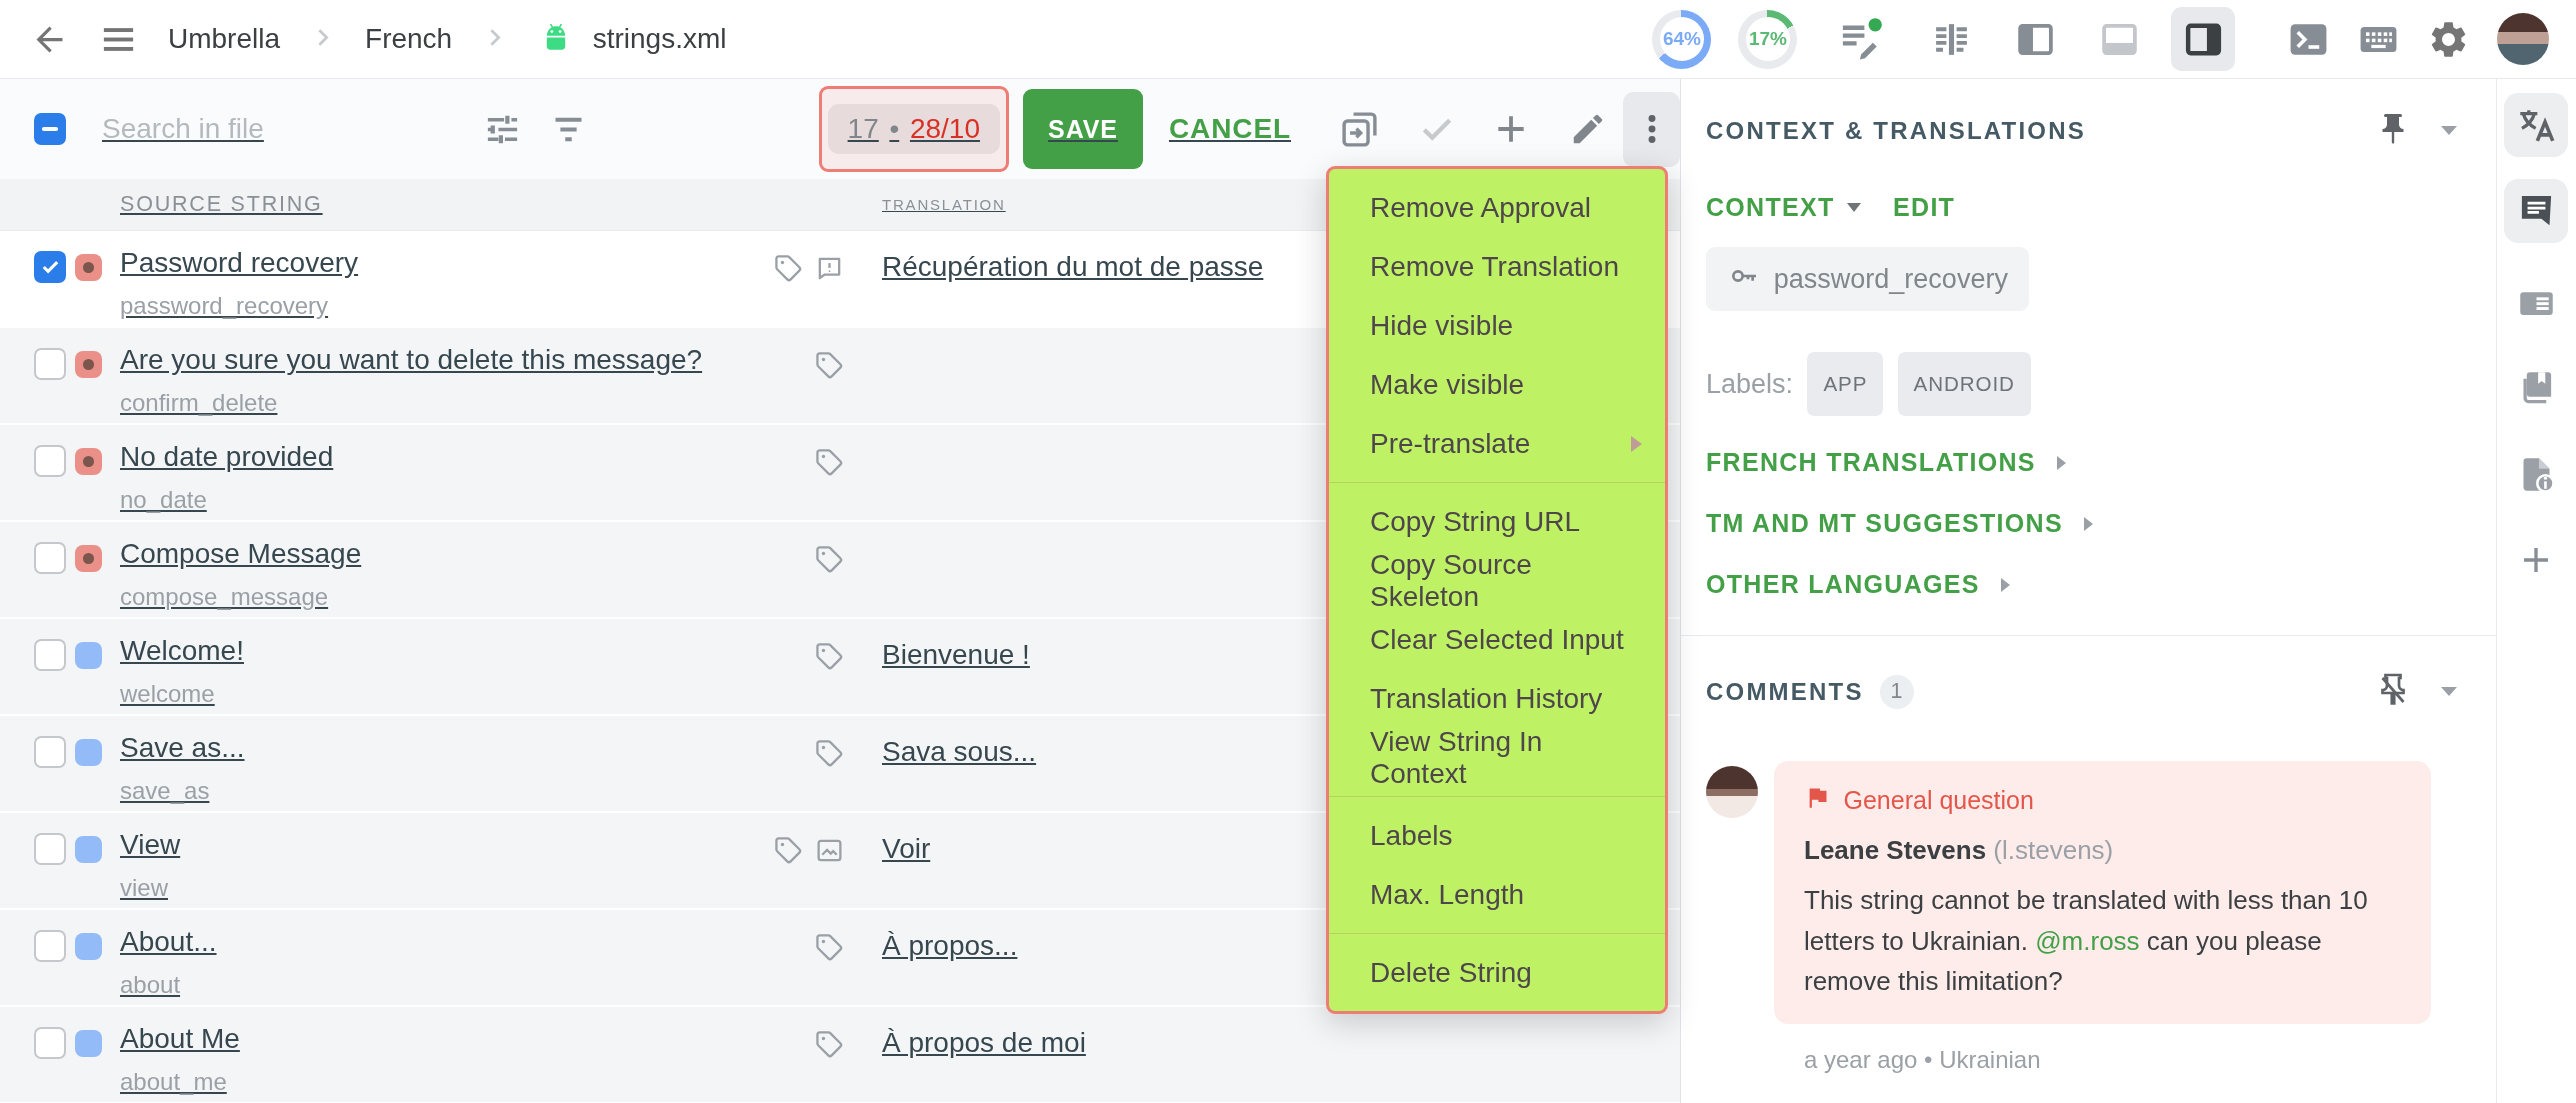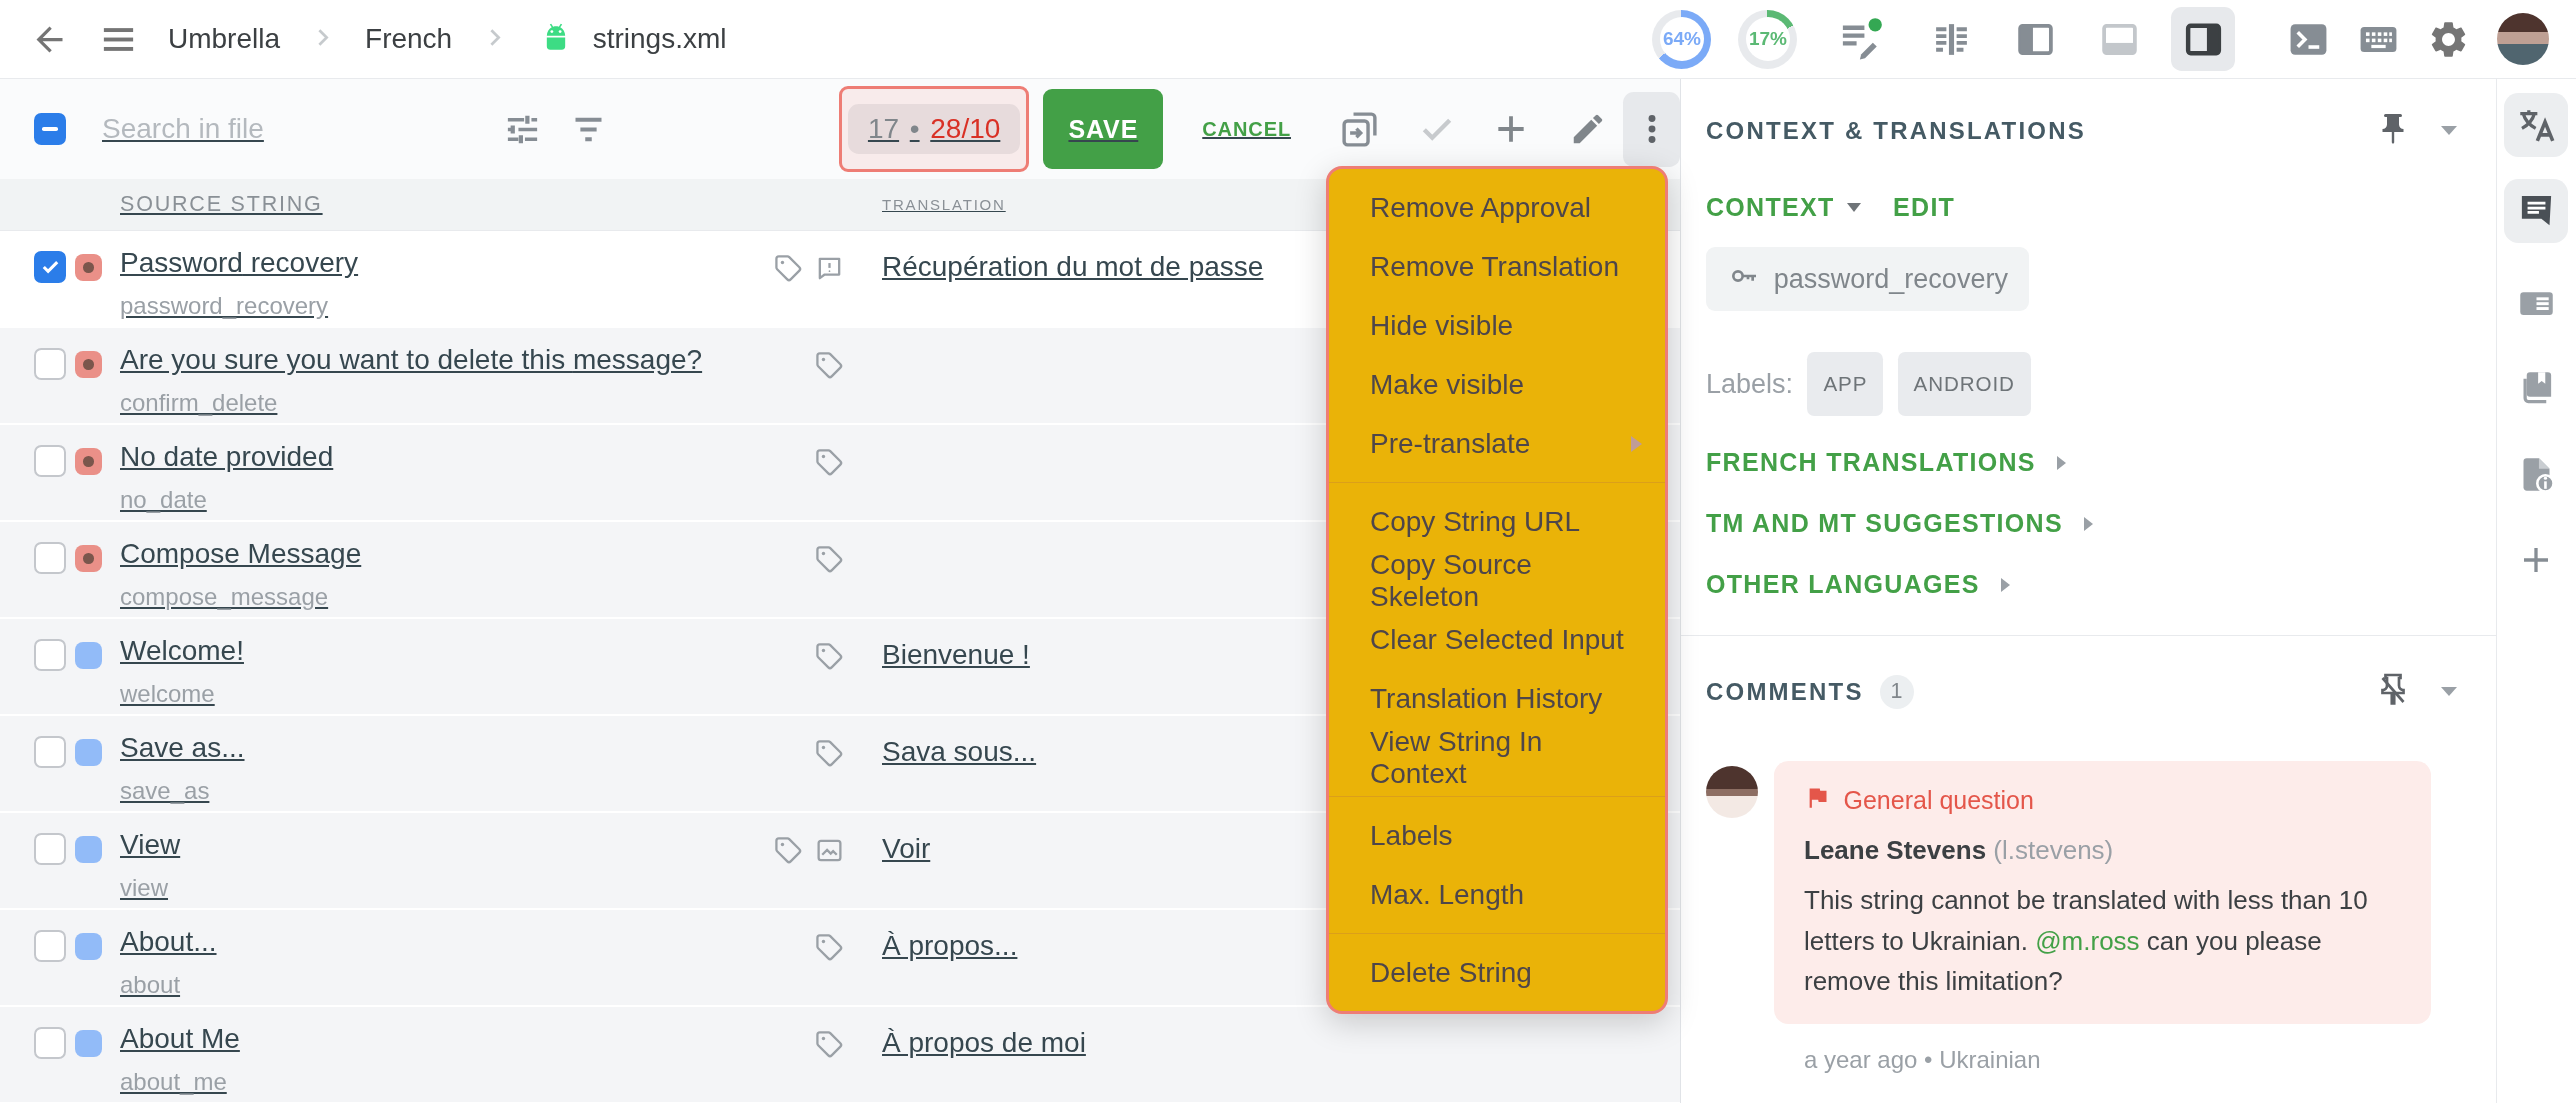--- a/index.html
+++ b/index.html
@@ -41,22 +41,22 @@
   .t-icon{flex:none; display:flex; align-items:center; justify-content:center;}
   .counter-annotation{margin-left:231px; width:190px; height:86px; flex:none;
     border:3.6px solid var(--annotation); border-radius:9px; background:rgba(240,128,122,.13);
     display:flex; align-items:center; justify-content:center;}
   .counter-pill{display:flex; align-items:center; gap:10.7px; background:rgba(68,71,76,.09);
     border-radius:10.7px; padding:9px 19.7px; font-size:28px;}
   .counter-total{color:#80868b;} .counter-sep{color:#80868b;} .counter-frac{color:var(--counter-red);}
   .save-btn{margin-left:14.3px; height:80px; padding:0 25px; border:none; border-radius:9px;
     background:var(--green); color:#fff; font-size:25px; font-weight:bold; letter-spacing:0.9px;
     font-family:inherit; display:flex; align-items:center;}
-  .cancel-btn{margin-left:39px; background:none; border:none; font-family:inherit;
-    color:var(--green); font-size:20px; font-weight:bold; letter-spacing:0.9px;}
+  .cancel-btn{margin-left:26px; background:none; border:none; font-family:inherit;
+    color:var(--green); font-size:28px; font-weight:bold; letter-spacing:0.9px;}
   .dots-btn{margin-left:16px; width:57px; height:75px; background:#e7e9ec; border-radius:10.7px;}
   
   .table-header{height:52px; flex:none; background:#f1f3f4; display:flex; align-items:center;
     font-size:21.5px; letter-spacing:1.8px; color:#8a9096; border-bottom:1.8px solid #e8eaed;}
   .cb-cell{flex:0 0 75px; padding-left:34px;}
   .dot-cell{flex:0 0 36px;}
   .src-cell{flex:1 1 auto; padding-left:9px; min-width:0;}
   .icons-cell{flex:0 0 134px; display:flex; justify-content:flex-end; gap:12.5px; padding-right:38px;}
   .trans-cell{flex:0 0 798px; font-size:28px; color:#36474f; padding-top:19.7px;}
   .table-header .trans-cell{padding-top:0; font-size:15px; color:#8a9096;}
@@ -73,21 +73,21 @@
   .status-dot{width:27px; height:27px; border-radius:8px; display:flex; align-items:center; justify-content:center;}
   .status-dot.red{background:var(--status-red);}
   .status-dot.red .inner{width:10.7px; height:10.7px; border-radius:50%; background:#7a564c;}
   .status-dot.blue{background:var(--status-blue);}
   .src-title{padding-top:16px; font-size:28px; color:#36474f; white-space:nowrap; overflow:hidden;}
   .dashed{border-bottom:2.7px dashed #b6bcc2; padding-bottom:4.5px;}
   .src-key{margin-top:12.5px; font-size:24px; color:#9aa0a6;}
   .row .icons-cell{padding-top:23px;}
   
   .menu{position:absolute; left:1326px; top:166px; width:342px; z-index:6;
-    background:#eab308; border:3.6px solid var(--annotation); border-radius:16px;
+    background:#bef264; border:3.6px solid var(--annotation); border-radius:9px;
     box-shadow:0 9px 32px rgba(0,0,0,.18);}
   .menu-group{padding:9px 0; border-bottom:1.8px solid rgba(170,90,90,.22);}
   .menu-group:last-child{border-bottom:none;}
   .menu-item{height:59px; display:flex; align-items:center; padding:0 23px 0 41px;
     font-size:28px; color:#4e464a;}
   .submenu-arrow{margin-left:auto; width:0; height:0; border-left:11.6px solid #c09c97;
     border-top:8px solid transparent; border-bottom:8px solid transparent;}
   
   .panel{width:816px; flex:none; background:#fff; border-left:1.8px solid #e0e3e7;
     padding:0 39px 0 25px; overflow:hidden;}

